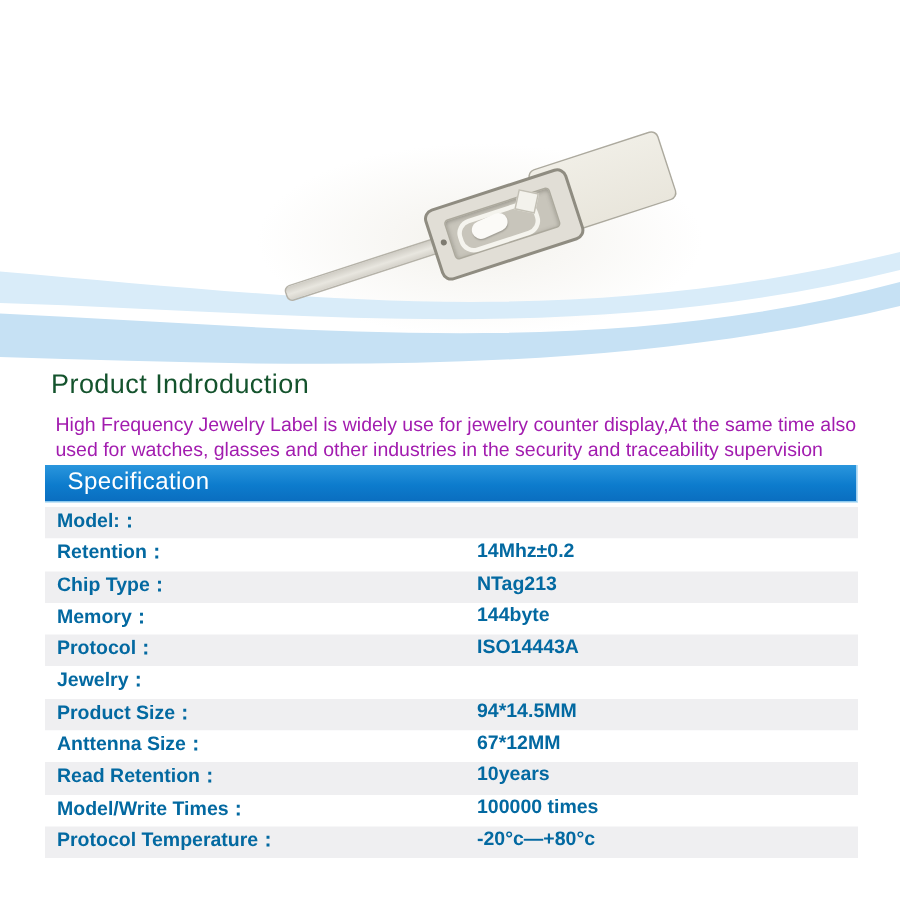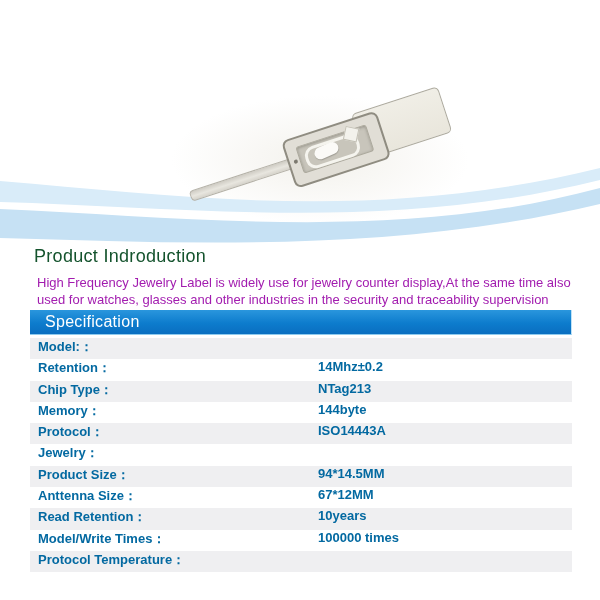--- a/index.html
+++ b/index.html
@@ -165,15 +165,16 @@
     <span class="spec-value">10years</span>
   </div>
 
   <div class="spec-row">
     <span class="spec-label">Model/Write Times：</span>
     <span class="spec-value">100000 times</span>
   </div>
 
   <div class="spec-row alt">
     <span class="spec-label">Protocol Temperature：</span>
+    <span class="spec-value">-20°c—+80°c</span>
   </div>
 </div>
 </div>
 
 </body></html>

